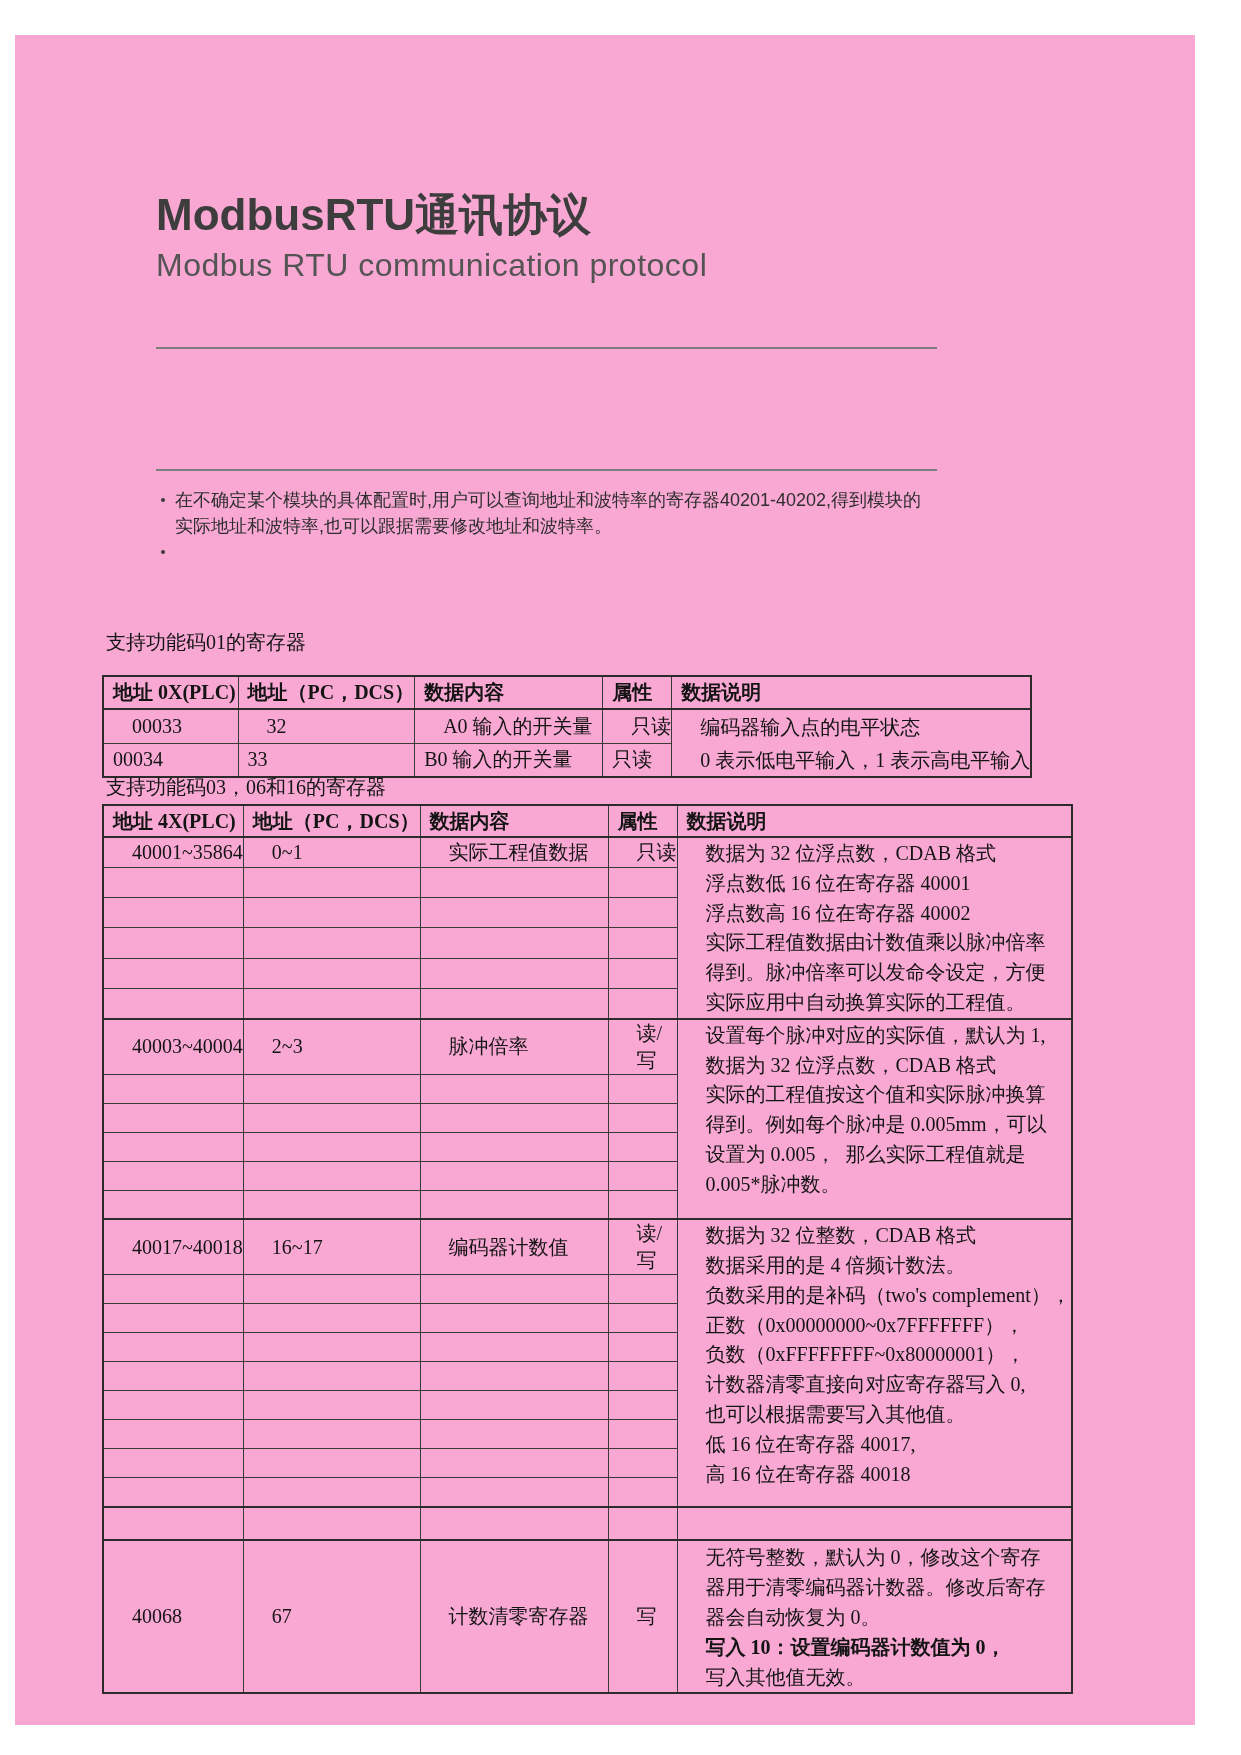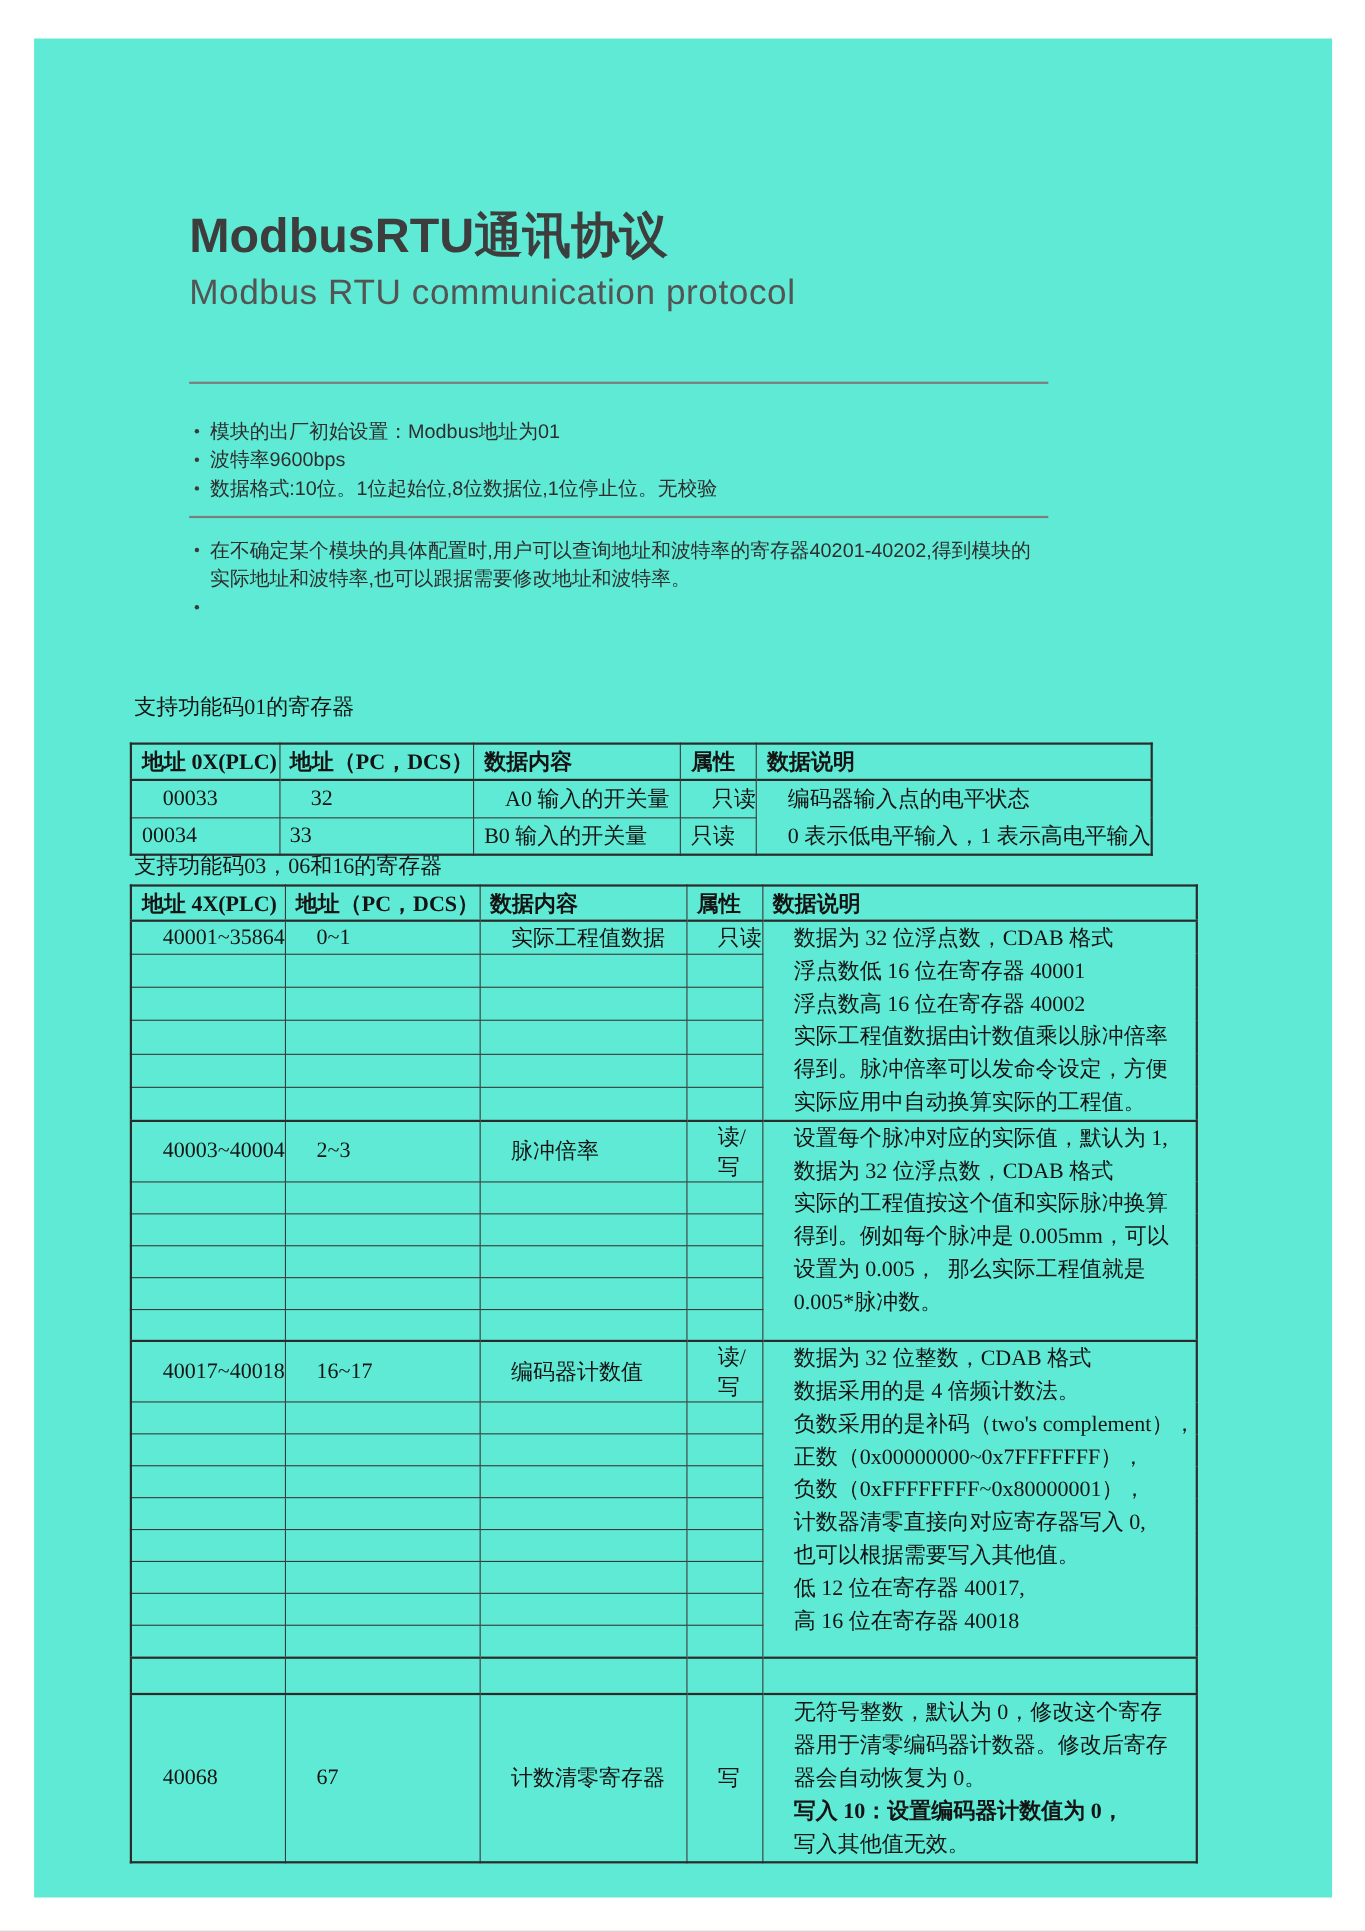--- a/index.html
+++ b/index.html
@@ -1,19 +1,19 @@
 <!DOCTYPE html>
 <html><head>
 <meta charset="utf-8">
 <style>
   html,body{margin:0;padding:0;background:#ffffff;}
   body{width:1241px;height:1755px;position:relative;overflow:hidden;
        font-family:"Liberation Sans","DejaVu Sans",sans-serif;}
-  .page{position:absolute;left:31px;top:35px;width:1180px;height:1690px;
-        background:#5eead4;}
+  .page{position:absolute;left:15px;top:35px;width:1180px;height:1690px;
+        background:#f9a8d4;}
   .abs{position:absolute;}
 
   .title{left:141px;top:156px;font-size:44px;font-weight:700;color:#3d3d3d;
          letter-spacing:0px;line-height:1.1;}
   .subtitle{left:141px;top:212px;font-size:32px;font-weight:400;color:#545454;
             letter-spacing:0.5px;}
   .rule{height:2px;background:#7d7d7d;width:781px;left:141px;}
   .rule1{top:312px;} .rule2{top:434px;}
 
   .bullets{left:146px;font-size:18px;color:#2e2e2e;}
@@ -50,34 +50,20 @@
 </head>
 <body>
 
 <div class="page">
 
   <div class="abs title">ModbusRTU通讯协议</div>
   <div class="abs subtitle">Modbus RTU communication protocol</div>
 
   <div class="abs rule rule1"></div>
 
-  <div class="abs bullets bullets1">
-      <div class="bullet-item">
-        <span class="bullet-dot"></span>
-        <span class="bullet-text">模块的出厂初始设置：Modbus地址为01</span>
-      </div>
-      <div class="bullet-item">
-        <span class="bullet-dot"></span>
-        <span class="bullet-text">波特率9600bps</span>
-      </div>
-      <div class="bullet-item">
-        <span class="bullet-dot"></span>
-        <span class="bullet-text">数据格式:10位。1位起始位,8位数据位,1位停止位。无校验</span>
-      </div>
-    </div>
 
   <div class="abs rule rule2"></div>
 
   <div class="abs bullets bullets2">
       <div class="bullet-item">
         <span class="bullet-dot"></span>
         <span class="bullet-text">在不确定某个模块的具体配置时,用户可以查询地址和波特率的寄存器40201-40202,得到模块的实际地址和波特率,也可以跟据需要修改地址和波特率。</span>
       </div>
       <div class="bullet-item">
         <span class="bullet-dot"></span>
@@ -237,21 +223,21 @@
           <td>编码器计数值</td>
           <td>读/写</td>
           <td class="desc" rowspan="9">
             <span class="desc-line">数据为 32 位整数，CDAB 格式</span>
             <span class="desc-line">数据采用的是 4 倍频计数法。</span>
             <span class="desc-line">负数采用的是补码（two's complement），</span>
             <span class="desc-line">正数（0x00000000~0x7FFFFFFF），</span>
             <span class="desc-line">负数（0xFFFFFFFF~0x80000001），</span>
             <span class="desc-line">计数器清零直接向对应寄存器写入 0,</span>
             <span class="desc-line">也可以根据需要写入其他值。</span>
-            <span class="desc-line">低 12 位在寄存器 40017,</span>
+            <span class="desc-line">低 16 位在寄存器 40017,</span>
             <span class="desc-line">高 16 位在寄存器 40018</span>
           </td>
         </tr>
         <tr>
           <td></td>
           <td></td>
           <td></td>
           <td></td>
         </tr>
         <tr>

